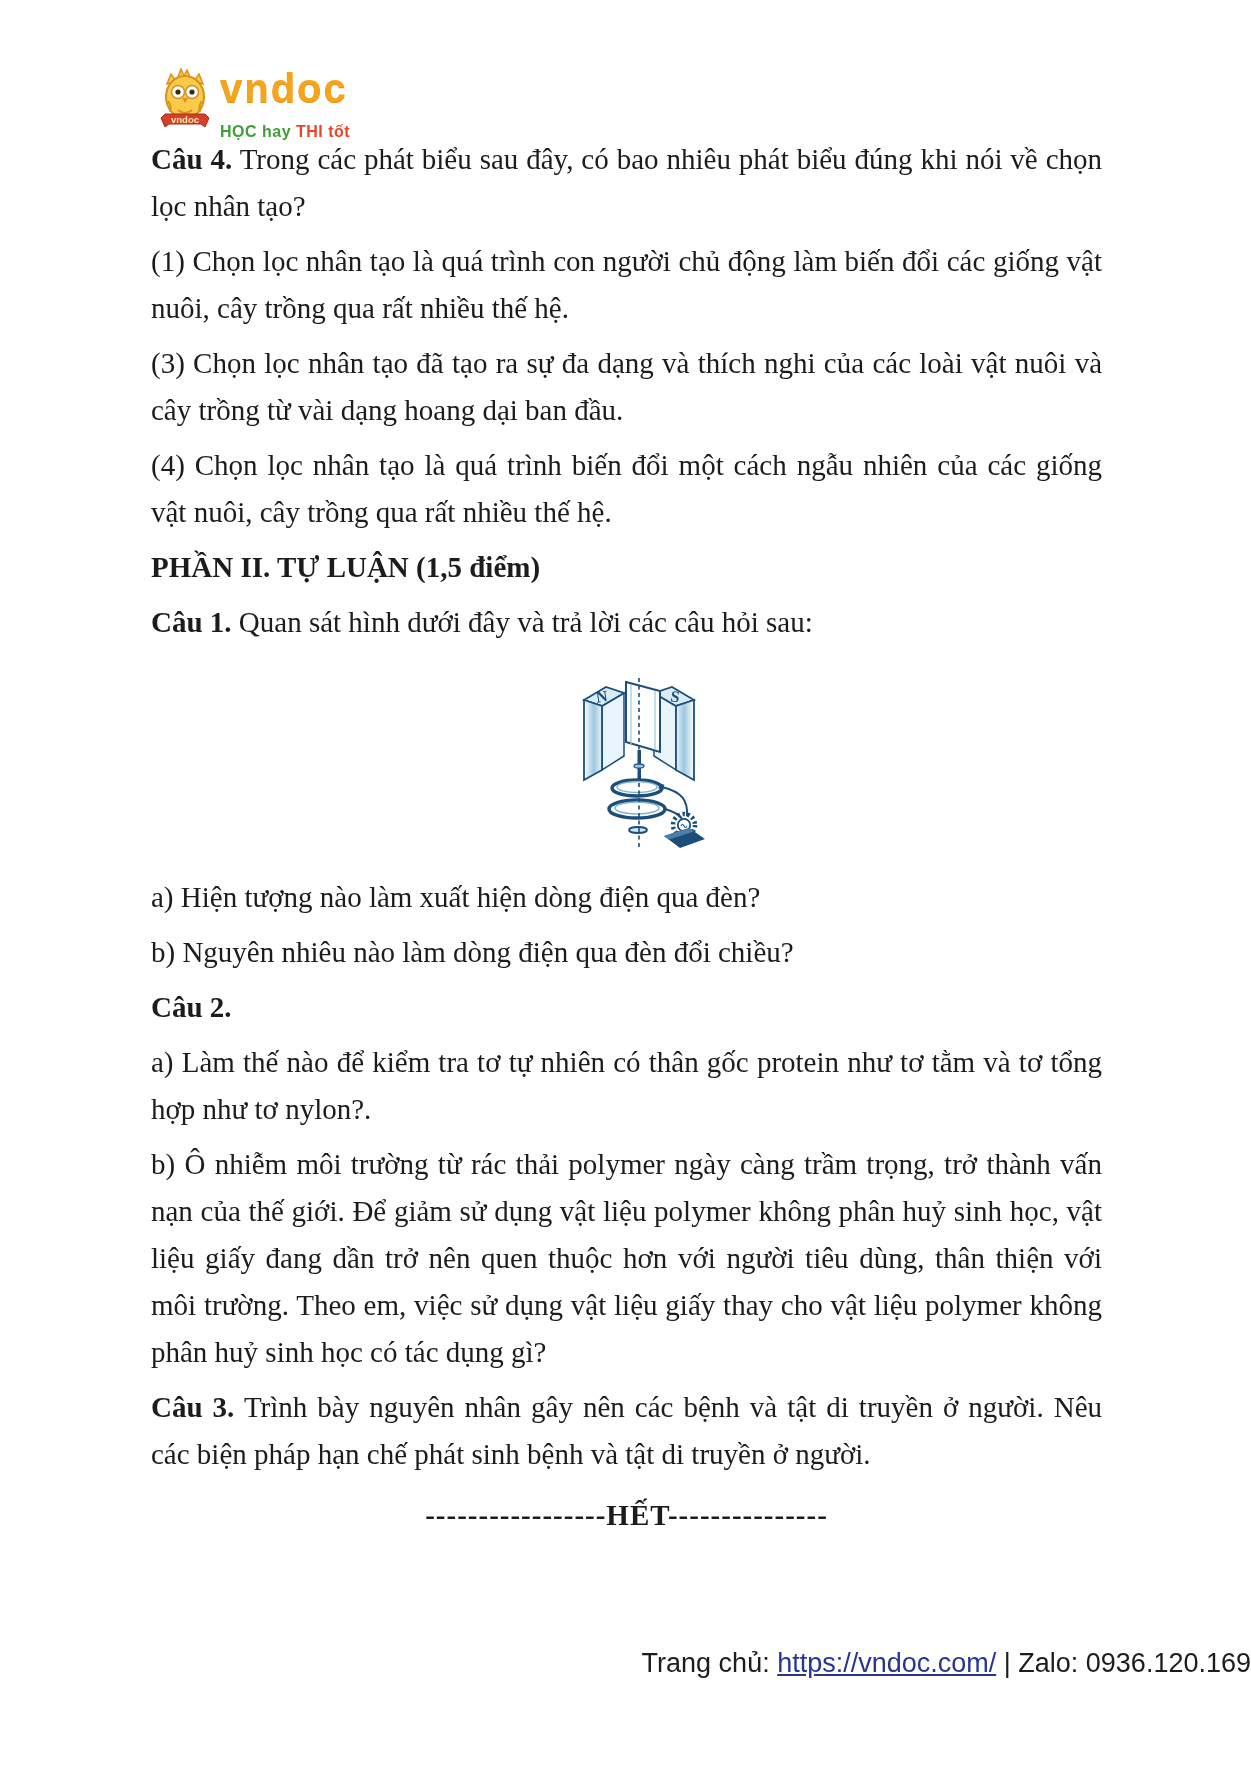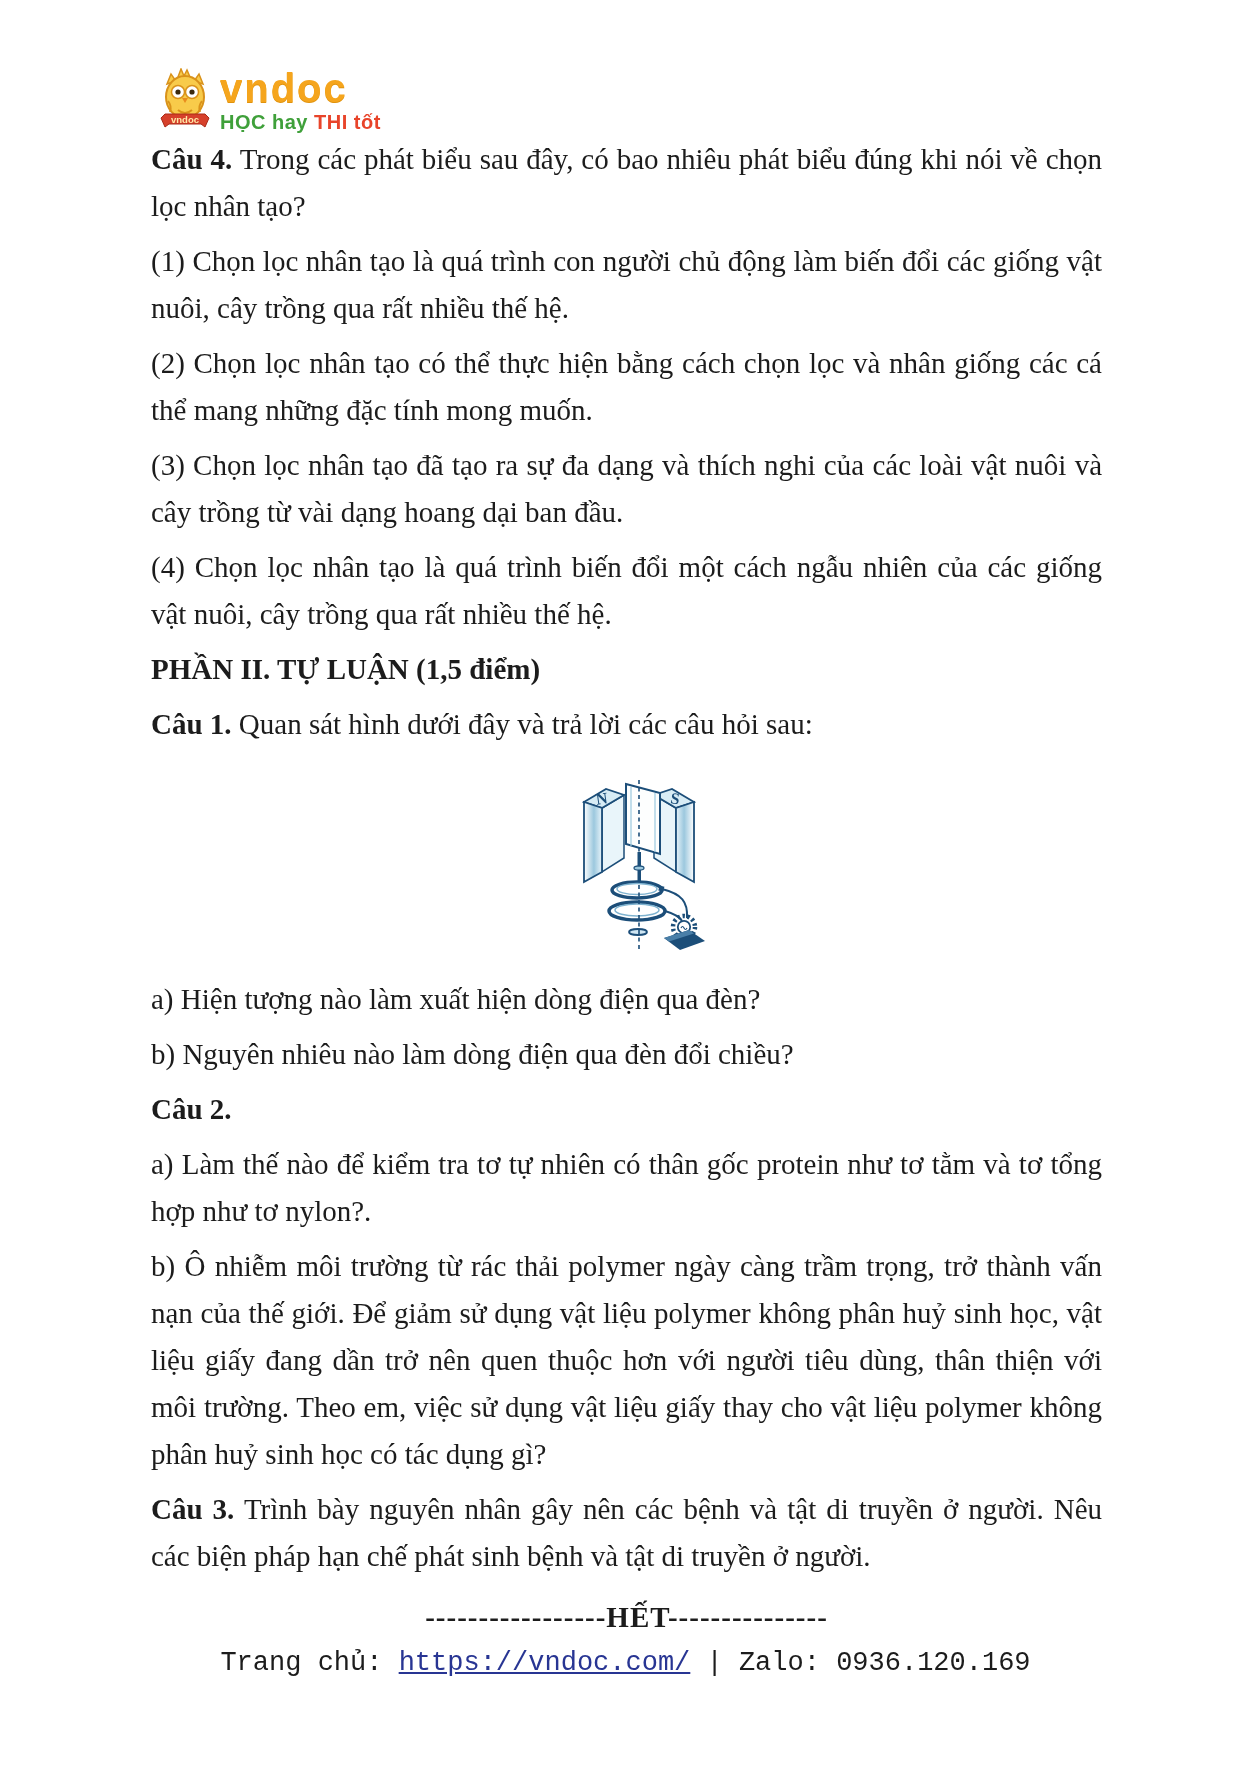--- a/index.html
+++ b/index.html
@@ -27,22 +27,22 @@
     font-family: "Liberation Sans", sans-serif;
     font-weight: bold;
     font-size: 40px;
     letter-spacing: 2px;
     color: #f5a51d;
     text-shadow: 0 1px 0 #e0920c;
   }
   .logo-tag {
     font-family: "Liberation Sans", sans-serif;
     font-weight: bold;
-    font-size: 20px;
-    margin-top: 4px;
+    font-size: 16px;
+    margin-top: 16px;
     letter-spacing: 0.5px;
   }
   .tag-green { color: #3fa03a; }
   .tag-red   { color: #e8442a; }
 
   
   .content {
     position: absolute;
     left: 143px;
     top: 128px;
@@ -69,23 +69,23 @@
     margin-top: 14px !important;
     letter-spacing: 1px;
   }
 
   
   .footer {
     position: absolute;
     left: 0;
     top: 1648px;
     width: 1251px;
-    text-align: center;
+    text-align: right;
     font-size: 27px;
-    font-family: Liberation Mono, monospace;
+    font-family: Liberation Sans, sans-serif;
     color: #1c1c1c;
   }
   .footer a {
     color: #283593;
     text-decoration: underline;
   }
 </style>
 </head>
 <body>
 
@@ -118,21 +118,20 @@
       <div class="logo-word">vndoc</div>
       <div class="logo-tag"><span class="tag-green">HỌC hay </span><span class="tag-red">THI tốt</span></div>
     </div>
   </div>
 
   <div class="content">
 
     <p><span class="bold">Câu 4.</span> <span>Trong các phát biểu sau đây, có bao nhiêu phát biểu đúng khi nói về chọn lọc nhân tạo?</span></p>
 
     <p>(1) Chọn lọc nhân tạo là quá trình con người chủ động làm biến đổi các giống vật nuôi, cây trồng qua rất nhiều thế hệ.</p>
-    <p>(2) Chọn lọc nhân tạo có thể thực hiện bằng cách chọn lọc và nhân giống các cá thể mang những đặc tính mong muốn.</p>
     <p>(3) Chọn lọc nhân tạo đã tạo ra sự đa dạng và thích nghi của các loài vật nuôi và cây trồng từ vài dạng hoang dại ban đầu.</p>
     <p>(4) Chọn lọc nhân tạo là quá trình biến đổi một cách ngẫu nhiên của các giống vật nuôi, cây trồng qua rất nhiều thế hệ.</p>
 
     <p class="heading">PHẦN II. TỰ LUẬN (1,5 điểm)</p>
 
     <p><span class="bold">Câu 1.</span> <span>Quan sát hình dưới đây và trả lời các câu hỏi sau:</span></p>
 
     <div class="figure-wrap">
       <svg width="132" height="180" viewBox="0 0 132 180">
         <defs>

